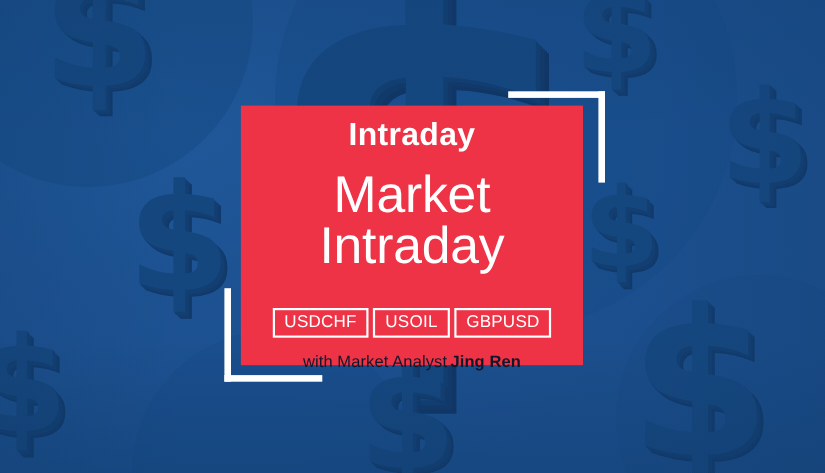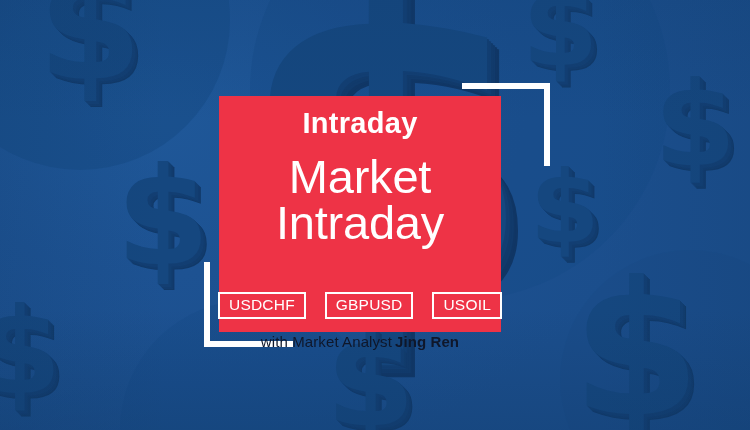--- a/index.html
+++ b/index.html
@@ -73,21 +73,21 @@
        8px  8px 0 #113a6b,
       10px 10px 0 #103665,
       12px 12px 0 #103665;
   }
 
   
   .red-panel {
     position: absolute;
     left: 219px;
     top: 96px;
-    width: 282px;
+    width: 311px;
     height: 236px;
     background: #ee3346;
     z-index: 6;
   }
 
   
   .bracket { position: absolute; background: #ffffff; z-index: 5; }
   .bracket.tr-h { left: 462px; top: 83px;  width: 88px; height: 6px; }
   .bracket.tr-v { left: 544px; top: 83px;  width: 6px;  height: 83px; }
   .bracket.bl-v { left: 204px; top: 262px; width: 6px;  height: 85px; }
@@ -118,22 +118,22 @@
     font-weight: 300;
     line-height: 0.98;
     text-align: center;
     margin: 12px;
     letter-spacing: -0.2px;
   }
   .headline .l2 { display: block; }
 
   .tickers {
     display: flex;
-    gap: 19px;
-    margin-top: 34px;
+    gap: 4px;
+    margin-top: 22px;
   }
   .ticker {
     border: 2px solid #ffffff;
     color: #ffffff;
     font-size: 15.5px;
     font-weight: 400;
     letter-spacing: 0.2px;
     padding: 3px 9px 4px 9px;
     line-height: 1.05;
     white-space: nowrap;
@@ -187,22 +187,22 @@
 
       <div class="kicker">Intraday</div>
 
       <h1 class="headline">
         <span class="l1">Market</span>
         <span class="l2">Intraday</span>
       </h1>
 
       <div class="tickers" id="ticker-list">
           <div class="ticker">USDCHF</div>
+          <div class="ticker">USOIL</div>
           <div class="ticker">GBPUSD</div>
-          <div class="ticker">USOIL</div>
         </div>
 
       <div class="byline">
         <span>with Market Analyst</span><span class="author">Jing Ren</span>
       </div>
 
     </div>
   </div>
 </div>
 

